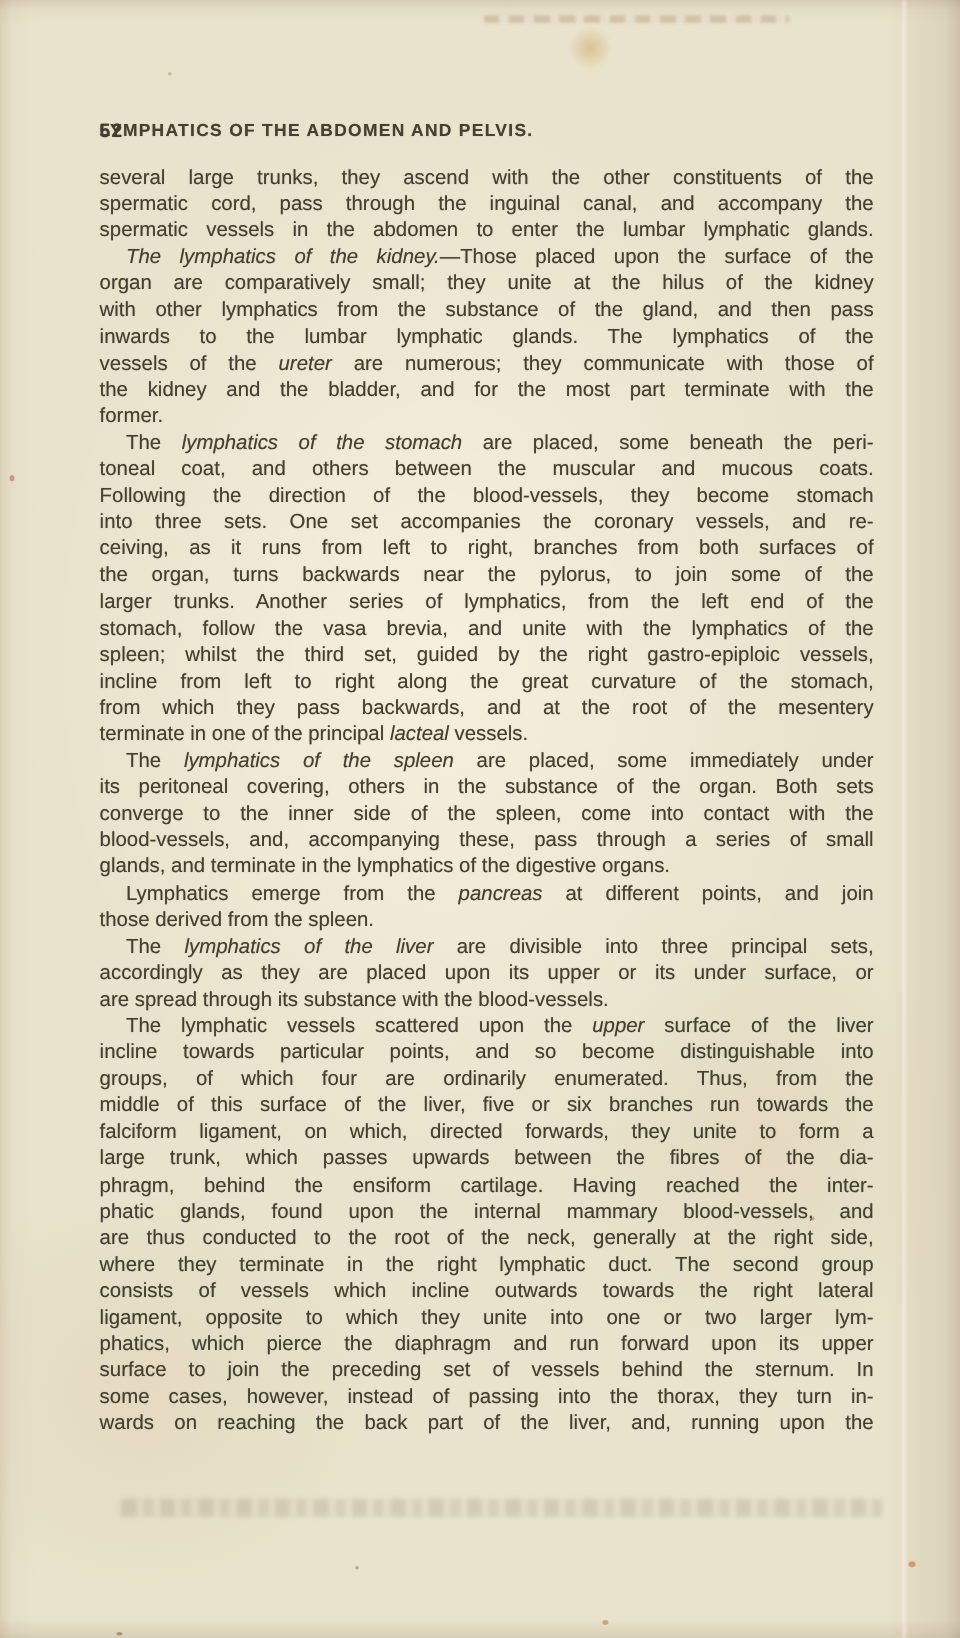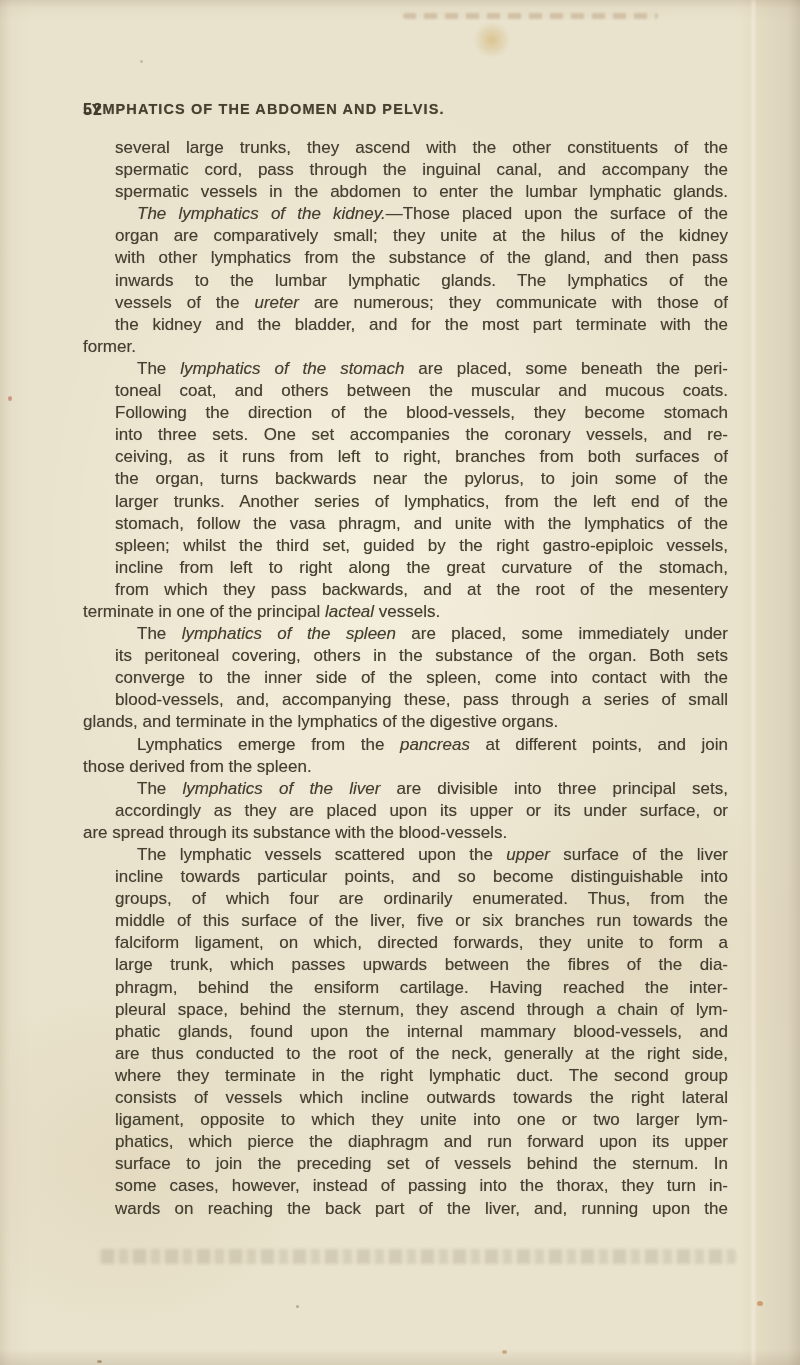--- a/index.html
+++ b/index.html
@@ -38,21 +38,21 @@
   .textblock{
     position:absolute; left:83px; top:137px; width:645px;
     font-size:17px; line-height:22.1px;
     text-shadow:0 0 0.7px rgba(69,63,49,0.5);
   }
   .text-line{
     height:22.1px; overflow:visible;
     text-align:justify; text-align-last:left;
     white-space:normal;
   }
-  .text-line.j{ text-align-last:justify;margin-left:32px; }
+  .text-line.j{ text-align-last:justify; }
   .text-line.ind{ text-indent:22px; }
   .text-line i{ font-style:italic; }
   
   .stain-top{
     position:absolute; left:473px; top:22px; width:38px; height:36px;
     background:radial-gradient(circle, rgba(198,152,64,0.42), rgba(198,152,64,0) 68%);
     filter:blur(1px); border-radius:50%;
   }
   .ghost-top{
     position:absolute; left:403px; top:13px; width:255px; height:6px;
@@ -105,21 +105,21 @@
       <div class="text-line j"><span>vessels of the </span><i>ureter</i><span> are numerous; they communicate with those of</span></div>
       <div class="text-line j"><span>the kidney and the bladder, and for the most part terminate with the</span></div>
       <div class="text-line"><span>former.</span></div>
       <div class="text-line j ind"><span>The </span><i>lymphatics of the stomach</i><span> are placed, some beneath the peri-</span></div>
       <div class="text-line j"><span>toneal coat, and others between the muscular and mucous coats.</span></div>
       <div class="text-line j"><span>Following the direction of the blood-vessels, they become stomach</span></div>
       <div class="text-line j"><span>into three sets. One set accompanies the coronary vessels, and re-</span></div>
       <div class="text-line j"><span>ceiving, as it runs from left to right, branches from both surfaces of</span></div>
       <div class="text-line j"><span>the organ, turns backwards near the pylorus, to join some of the</span></div>
       <div class="text-line j"><span>larger trunks. Another series of lymphatics, from the left end of the</span></div>
-      <div class="text-line j"><span>stomach, follow the vasa phragm, and unite with the lymphatics of the</span></div>
+      <div class="text-line j"><span>stomach, follow the vasa brevia, and unite with the lymphatics of the</span></div>
       <div class="text-line j"><span>spleen; whilst the third set, guided by the right gastro-epiploic vessels,</span></div>
       <div class="text-line j"><span>incline from left to right along the great curvature of the stomach,</span></div>
       <div class="text-line j"><span>from which they pass backwards, and at the root of the mesentery</span></div>
       <div class="text-line"><span>terminate in one of the principal </span><i>lacteal</i><span> vessels.</span></div>
       <div class="text-line j ind"><span>The </span><i>lymphatics of the spleen</i><span> are placed, some immediately under</span></div>
       <div class="text-line j"><span>its peritoneal covering, others in the substance of the organ. Both sets</span></div>
       <div class="text-line j"><span>converge to the inner side of the spleen, come into contact with the</span></div>
       <div class="text-line j"><span>blood-vessels, and, accompanying these, pass through a series of small</span></div>
       <div class="text-line"><span>glands, and terminate in the lymphatics of the digestive organs.</span></div>
       <div class="text-line j ind"><span>Lymphatics emerge from the </span><i>pancreas</i><span> at different points, and join</span></div>
@@ -127,21 +127,20 @@
       <div class="text-line j ind"><span>The </span><i>lymphatics of the liver</i><span> are divisible into three principal sets,</span></div>
       <div class="text-line j"><span>accordingly as they are placed upon its upper or its under surface, or</span></div>
       <div class="text-line"><span>are spread through its substance with the blood-vessels.</span></div>
       <div class="text-line j ind"><span>The lymphatic vessels scattered upon the </span><i>upper</i><span> surface of the liver</span></div>
       <div class="text-line j"><span>incline towards particular points, and so become distinguishable into</span></div>
       <div class="text-line j"><span>groups, of which four are ordinarily enumerated. Thus, from the</span></div>
       <div class="text-line j"><span>middle of this surface of the liver, five or six branches run towards the</span></div>
       <div class="text-line j"><span>falciform ligament, on which, directed forwards, they unite to form a</span></div>
       <div class="text-line j"><span>large trunk, which passes upwards between the fibres of the dia-</span></div>
       <div class="text-line j"><span>phragm, behind the ensiform cartilage. Having reached the inter-</span></div>
-      <div class="text-line j"><span>pleural space, behind the sternum, they ascend through a chain of lym-</span></div>
       <div class="text-line j"><span>phatic glands, found upon the internal mammary blood-vessels, and</span></div>
       <div class="text-line j"><span>are thus conducted to the root of the neck, generally at the right side,</span></div>
       <div class="text-line j"><span>where they terminate in the right lymphatic duct. The second group</span></div>
       <div class="text-line j"><span>consists of vessels which incline outwards towards the right lateral</span></div>
       <div class="text-line j"><span>ligament, opposite to which they unite into one or two larger lym-</span></div>
       <div class="text-line j"><span>phatics, which pierce the diaphragm and run forward upon its upper</span></div>
       <div class="text-line j"><span>surface to join the preceding set of vessels behind the sternum. In</span></div>
       <div class="text-line j"><span>some cases, however, instead of passing into the thorax, they turn in-</span></div>
       <div class="text-line j"><span>wards on reaching the back part of the liver, and, running upon the</span></div>
     </div>

